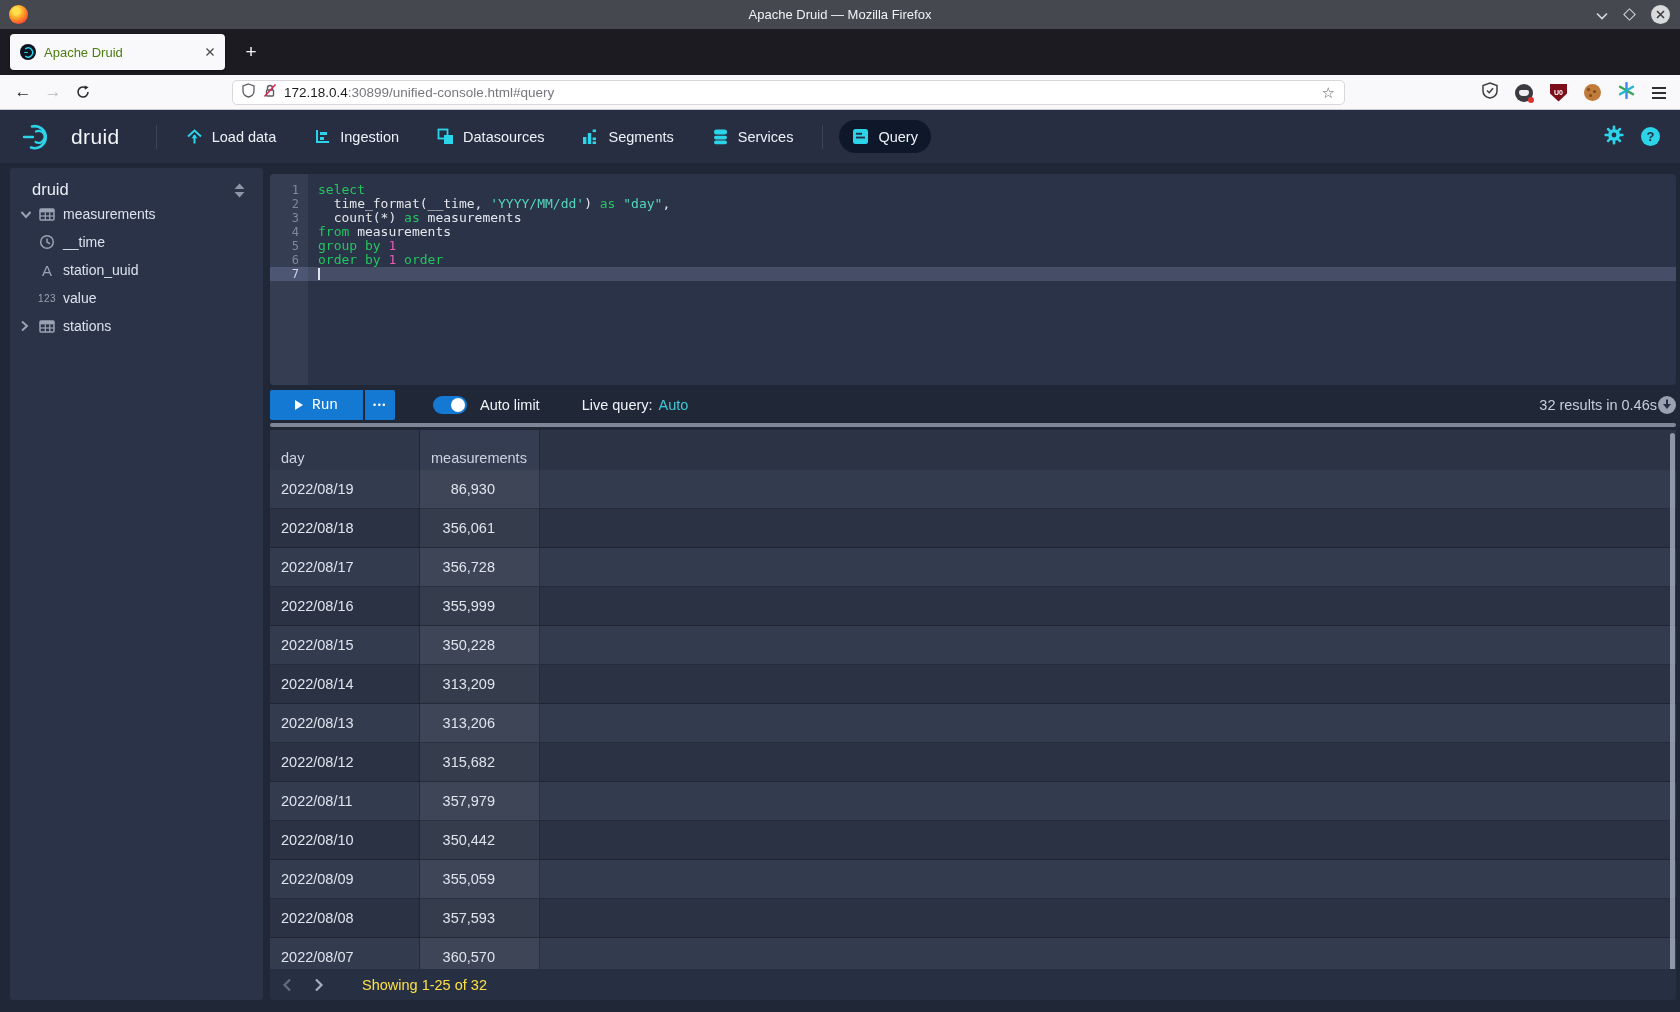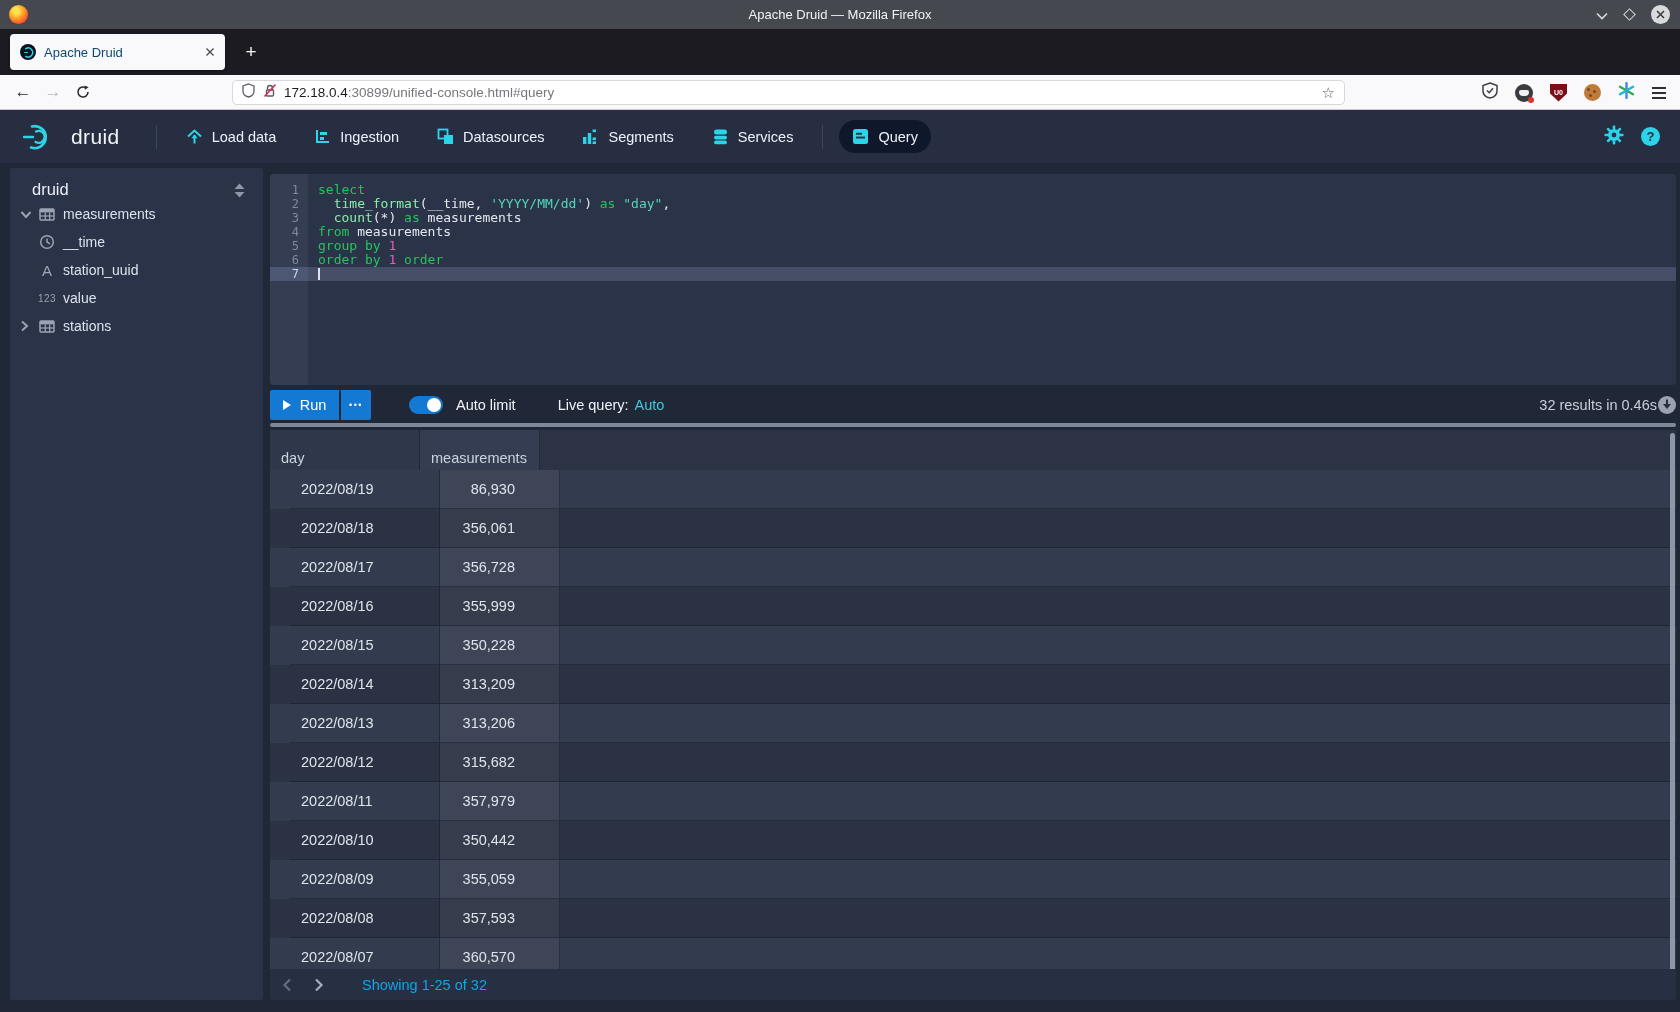--- a/index.html
+++ b/index.html
@@ -11,21 +11,21 @@
   .ff-logo { width:19px; height:19px; border-radius:50%; margin-left:9px;
     background:radial-gradient(circle at 38% 32%, #ffe14d 0 18%, #ffa226 42%, #ff5f2d 68%, #d8156f 100%); }
   .win-title { position:absolute; left:0; right:0; text-align:center; color:#f1f2f4; font-size:13px; }
   .win-controls { position:absolute; right:10px; top:0; height:29px; display:flex; align-items:center; gap:17px; }
   .diamond { width:9px; height:9px; border:1.6px solid #d8d9db; transform:rotate(45deg); }
   .close-circle { width:19px; height:19px; border-radius:50%; background:#d9dadc; display:flex; align-items:center; justify-content:center; }
 
   .tabbar { position:absolute; left:0; top:29px; width:1680px; height:46px; background:#1c1b22; }
   .tab { position:absolute; left:10px; top:5px; width:215px; height:36px; background:#f9f9fb; border-radius:4px;
     display:flex; align-items:center; padding:0 10px; box-shadow:0 1px 3px rgba(0,0,0,.4); }
-  .tab-title { font-size:13px; color:#0c4a6e; flex:1; margin-left:8px; }
+  .tab-title { font-size:13px; color:#4d7c0f; flex:1; margin-left:8px; }
   .favicon { width:16px; height:16px; border-radius:50%; background:#0d1220; display:flex; align-items:center; justify-content:center; flex:none; }
   .newtab-btn { position:absolute; left:238px; top:10px; width:26px; height:26px; color:#f4f4f6; font-size:19px;
     display:flex; align-items:center; justify-content:center; border-radius:4px; }
 
   .navbar { position:absolute; left:0; top:75px; width:1680px; height:35px; background:#f9f9fb; border-bottom:1px solid #c9c9cf;
     display:flex; align-items:center; }
   .nav-btn { width:30px; height:26px; display:flex; align-items:center; justify-content:center; font-size:17px; color:#2b2b2f; border-radius:4px; }
   .nav-btn.disabled { color:#b8b8bc; }
   .urlbar { position:absolute; left:232px; top:5px; width:1113px; height:25px; background:#ffffff; border:1px solid #d7d7dc; border-radius:5px;
     display:flex; align-items:center; padding:0 9px; }
@@ -70,27 +70,27 @@
   
   .editor { position:absolute; left:270px; top:174px; width:1406px; height:211px; background:#2b3348; border-radius:4px; overflow:hidden;
     font-family:"DejaVu Sans Mono", monospace; font-size:13px; }
   .ed-gutter { position:absolute; left:0; top:0; width:38px; height:211px; background:#353d53; }
   .gut-num { height:14px; line-height:14px; text-align:right; padding-right:9px; color:#7e87a0; font-size:12px; margin-top:0; }
   .gut-pad, .code-pad { height:9px; }
   .ed-code { position:absolute; left:38px; top:0; right:0; height:211px; }
   .code-line { height:14px; line-height:14px; padding-left:10px; white-space:pre; position:relative; }
   .line-active { background:#454e66; }
   .gut-active { background:#4d5672; color:#cdd4e6; }
-  .tk-kw { color:#22c55e; } .tk-fn { color:#86efac; } .tk-str { color:#53d7bd; } .tk-num { color:#e85bb4; } .tk-pl { color:#e4e8ee; }
+  .tk-kw { color:#22c55e; } .tk-fn { color:#e5e5e5; } .tk-str { color:#53d7bd; } .tk-num { color:#e85bb4; } .tk-pl { color:#e4e8ee; }
   .cursor { position:absolute; left:10px; top:1px; width:1.5px; height:12px; background:#dfe4f0; }
 
   
   .runbar { position:absolute; left:270px; top:389px; width:1406px; height:31px; display:flex; align-items:center; }
-  .run-btn { width:69px; height:30px; background:#1479d2; border-radius:2px 0 0 2px; display:flex; align-items:center; justify-content:center;
-    gap:9px; color:#fff; font-size:14.5px; }
+  .run-btn { width:93px; height:30px; background:#1479d2; border-radius:2px 0 0 2px; display:flex; align-items:center; justify-content:center;
+    gap:9px; color:#fff; font-size:14.5px;font-family:Liberation Mono, monospace; }
   .play { width:0; height:0; border-left:8px solid #fff; border-top:5px solid transparent; border-bottom:5px solid transparent; }
   .more-btn { width:30px; height:30px; background:#1479d2; border-radius:0 2px 2px 0; margin-left:2px; display:flex; align-items:center; justify-content:center;
     color:#fff; font-size:9px; letter-spacing:1.5px; }
   .toggle { width:34px; height:18px; border-radius:9px; background:#1479d2; position:relative; margin-left:38px; }
   .toggle .knob { position:absolute; right:2px; top:2px; width:14px; height:14px; border-radius:50%; background:#fff; }
   .rb-label { color:#f0f3f8; font-size:14.5px; margin-left:13px; }
   .rb-live { color:#f0f3f8; font-size:14.5px; margin-left:42px; }
   .rb-live-val { color:#3fc9d6; margin-left:6px; }
   .rb-right { margin-left:auto; display:flex; align-items:center; gap:1px; }
   .results-info { color:#c8cfda; font-size:14.5px; }
@@ -100,35 +100,35 @@
 
   
   .rt-header { position:absolute; left:270px; top:430px; width:1406px; height:40px; display:flex; background:#2c3345; }
   .rt-h-cell { height:56px; display:flex; align-items:center; padding-left:11px; font-size:14.5px; color:#ccd3df; position:relative;
     border-right:1px solid rgba(14,18,29,.45); }
   .rt-h-day { width:150px; background:#2f374b; }
   .rt-h-meas { width:120px; background:#353d53; }
   .rt-h-fill { flex:1; border-right:none; }
   .sort-underline { position:absolute; left:0; bottom:0; width:100%; height:3px; background:#9aa3b5; }
   .rt-rows { position:absolute; left:270px; top:470px; width:1406px; height:499px; overflow:hidden; }
-  .rt-row { display:flex; height:39px;padding-left:20px; }
+  .rt-row { display:flex; height:39px; }
   .rt-row.odd  { background:#333b4f; }
   .rt-row.even { background:#2b3243; }
   .rt-cell { height:39px; display:flex; align-items:center; padding-left:11px; font-size:14.5px; color:#dfe4ec;
     border-right:1px solid rgba(14,18,29,.4); border-bottom:1px solid rgba(10,14,24,.35); }
   .c-day { width:150px; }
   .c-meas { width:120px; background:rgba(255,255,255,.05); }
   .c-fill { flex:1; border-right:none; }
   .num { display:inline-block; width:64px; text-align:right; }
 
   .scrollbar-v { position:absolute; left:1670px; top:433px; width:5px; height:564px; background:rgba(174,184,200,.75); border-radius:3px; }
 
   .rt-pagination { position:absolute; left:270px; top:969px; width:1406px; height:31px; background:#272f42; display:flex; align-items:center; border-radius:0 0 3px 3px; }
   .pg-chev { width:30px; height:31px; display:flex; align-items:center; justify-content:center; margin-left:2px; }
-  .pg-label { color:#0ea5e9; font-size:14.5px; margin-left:28px; }
+  .pg-label { color:#fde047; font-size:14.5px; margin-left:28px; }
 </style>
 </head>
 <body>
 
 <div id="root">
 
   <div class="titlebar">
     <div class="ff-logo"></div>
     <div class="win-title">Apache Druid — Mozilla Firefox</div>
     <div class="win-controls">

